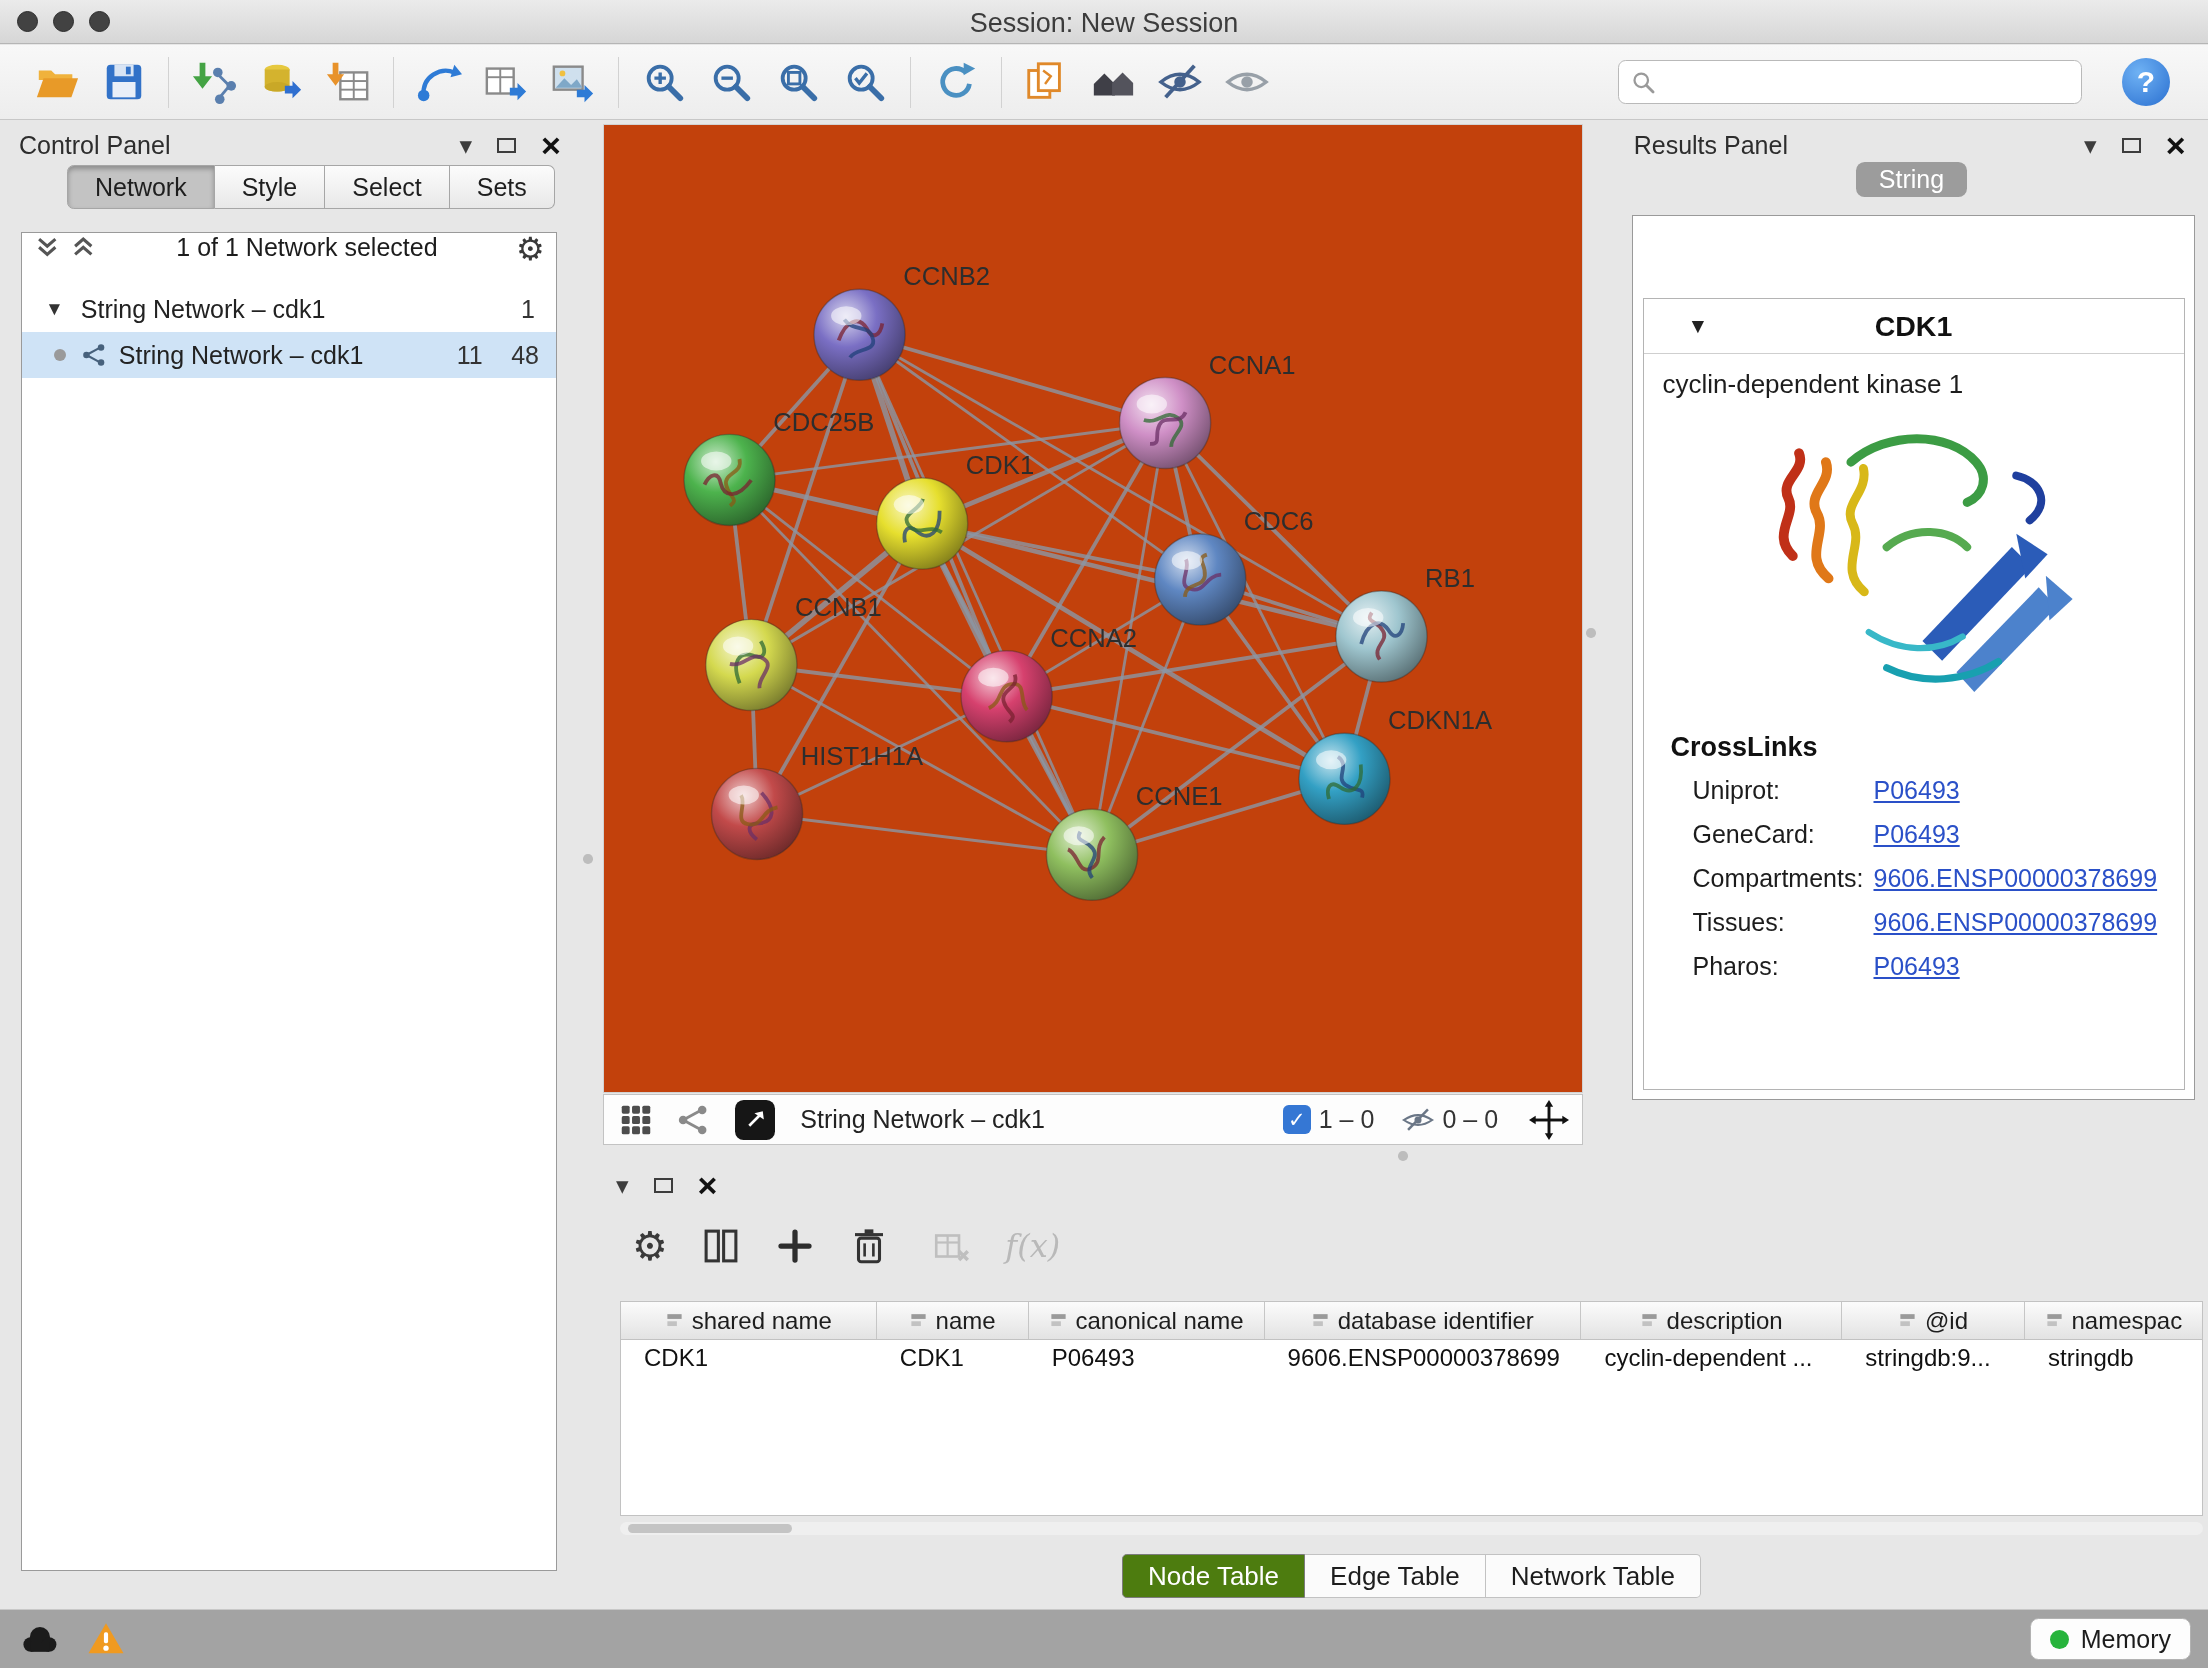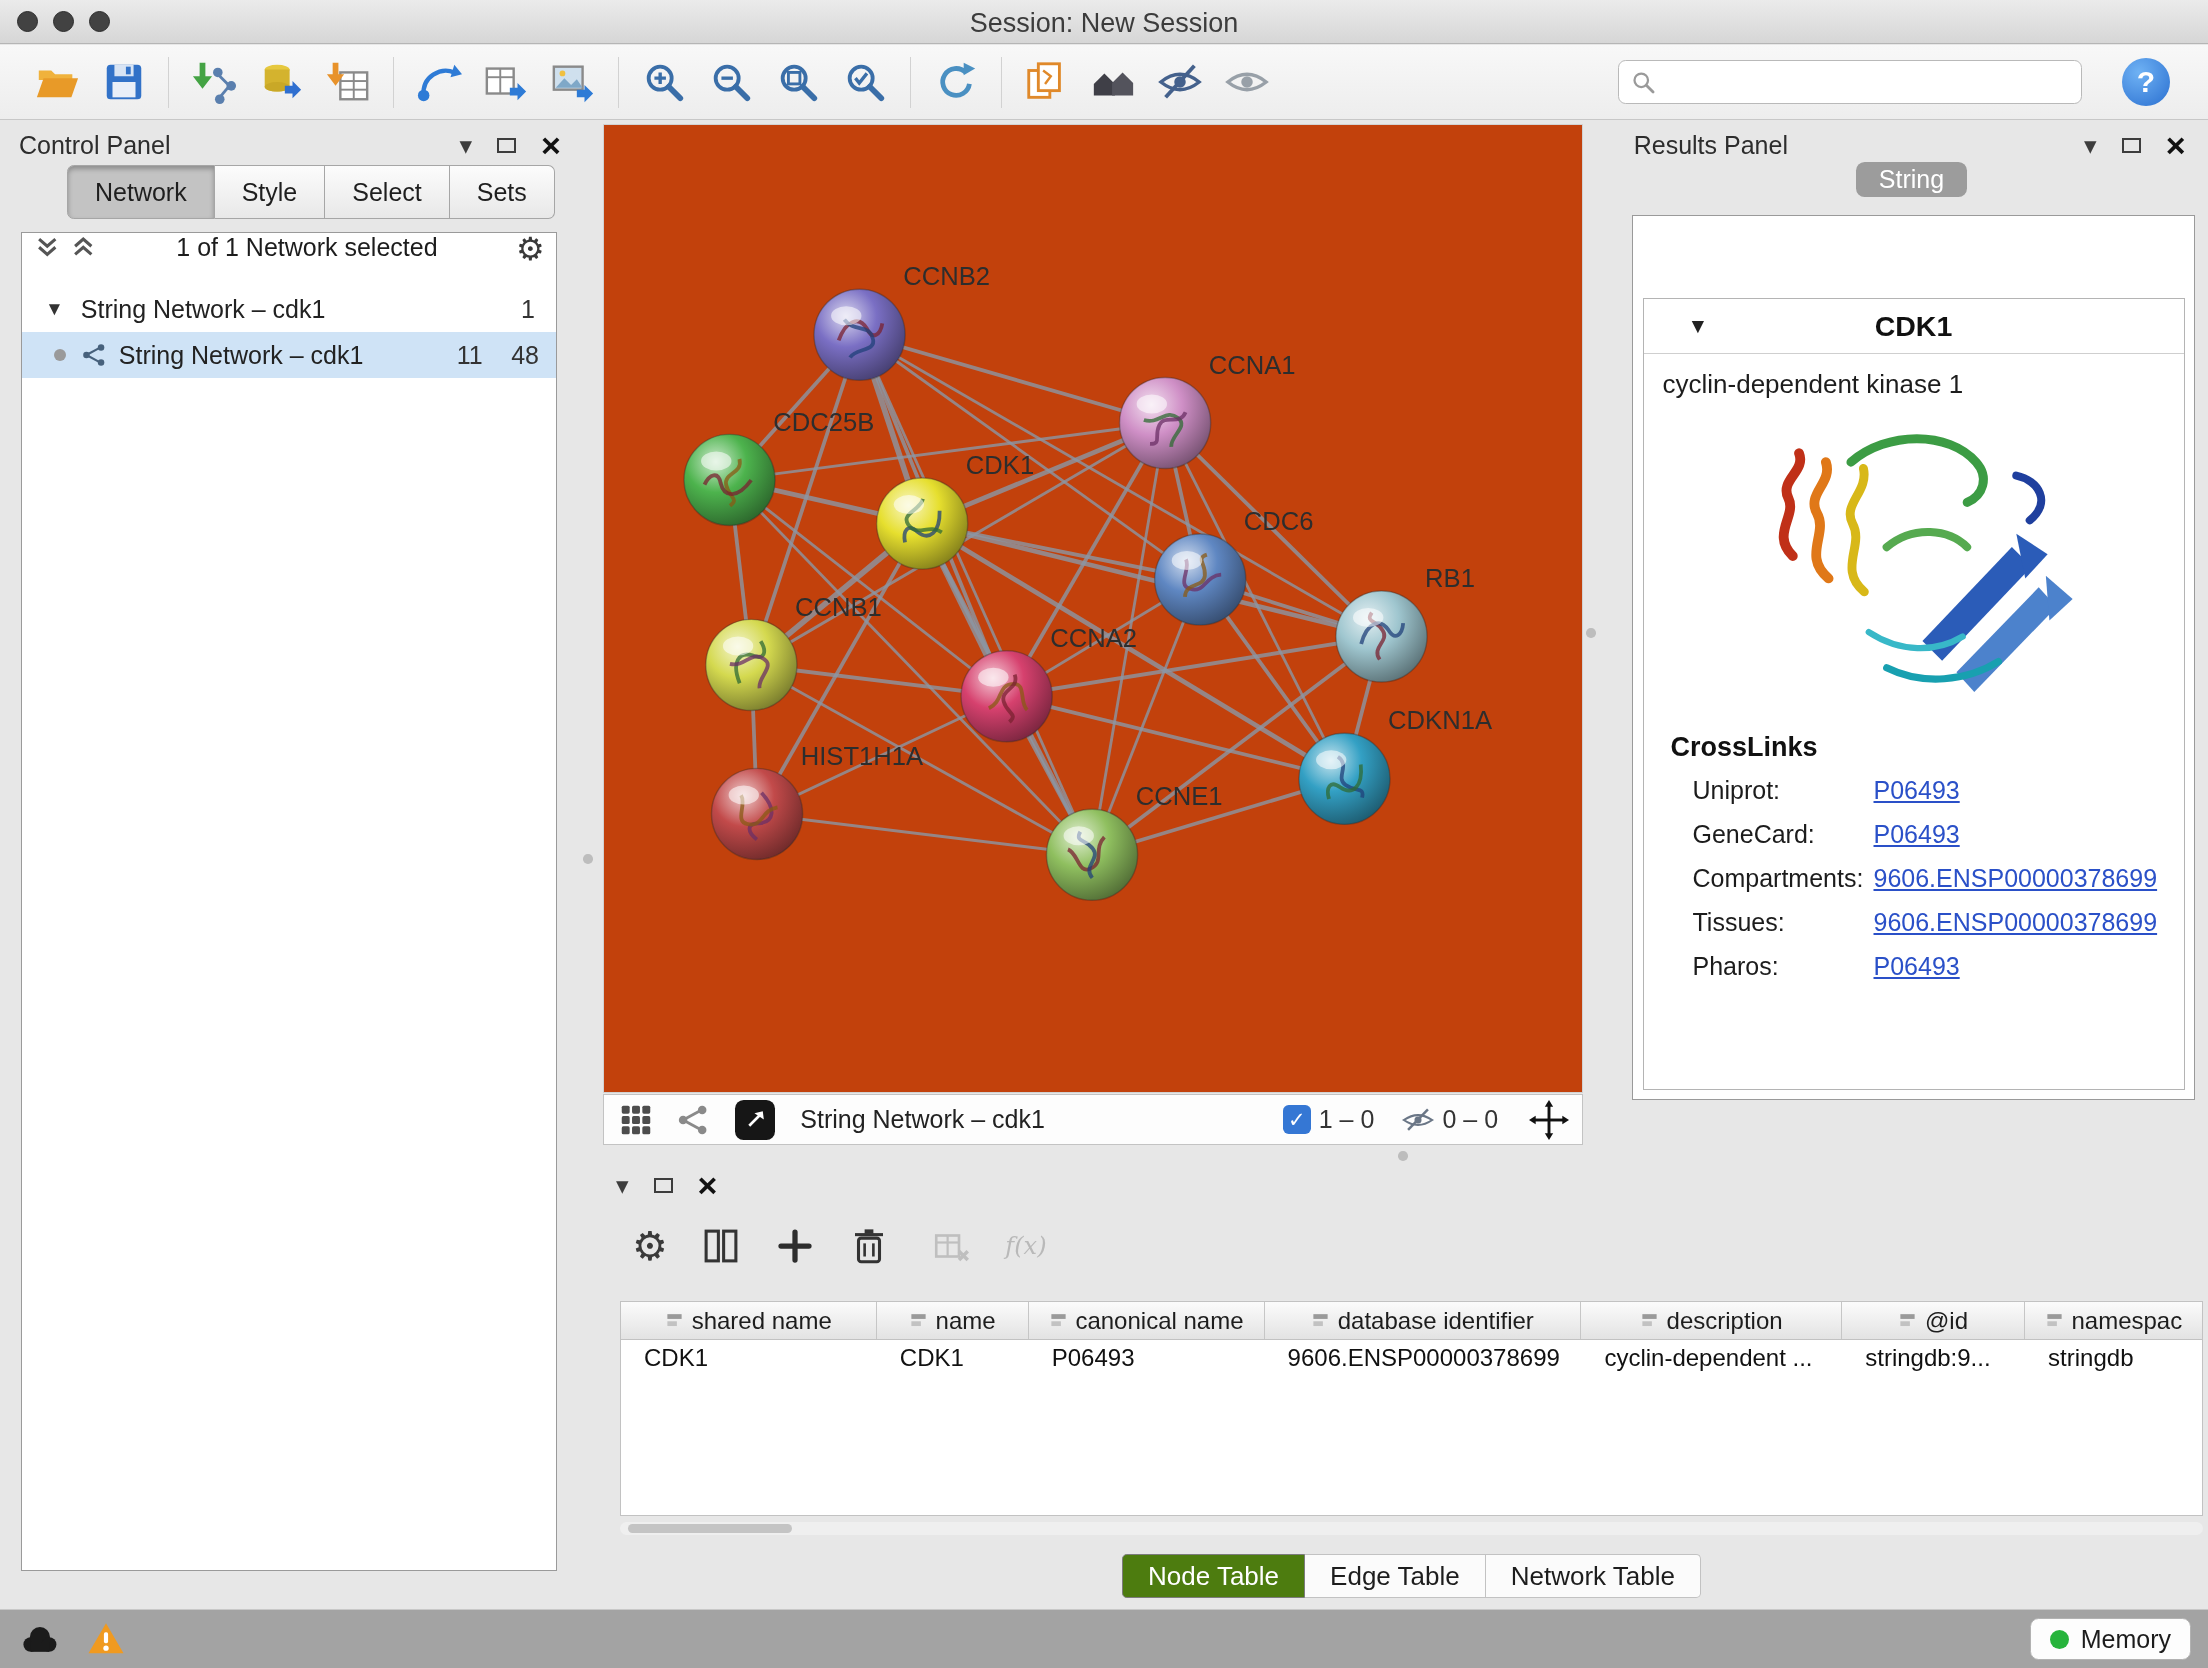--- a/index.html
+++ b/index.html
@@ -29,21 +29,21 @@
 
   
   .panel-header { position:absolute; height:38px; display:flex; align-items:center; font-size:25px; color:#2d2d2d; }
   .ph-title { flex:1; padding-left:5.7px; }
   .ph-icons { display:flex; align-items:center; gap:25px; padding-right:9.5px; }
   .icon-collapse { font-size:25px; color:#3d3d3d; line-height:1; }
   .icon-float { width:19px; height:15px; border:2.4px solid #3d3d3d; display:inline-block; }
   .icon-close { font-size:34px; font-weight:bold; color:#111; line-height:1; }
 
   
-  .cp-tabs { position:absolute; left:67px; top:165px; height:54px; display:flex;justify-content:center; }
+  .cp-tabs { position:absolute; left:67px; top:165px; height:44px; display:flex;justify-content:center; }
   .cp-tab { padding:0 27px; display:flex; align-items:center; font-size:25px; color:#1e1e1e;
             background:linear-gradient(#fcfcfc,#e8e8e8); border:1px solid #a6a6a6; border-left:none; }
   .cp-tab:first-child { border-left:1px solid #a6a6a6; border-radius:6.7px 0 0 6.7px; }
   .cp-tab:last-child { border-radius:0 6.7px 6.7px 0; }
   .cp-tab.selected { background:#c3c3c3; box-shadow:inset 0 2.9px 5.7px rgba(0,0,0,0.28); }
   .tree-box { position:absolute; left:21px; top:232px; width:536px; height:1339px;
               background:#fff; border:1px solid #9a9a9a; }
   .tree-summary { height:53px; display:flex; align-items:flex-start; padding:0 11.4px; }
   .tree-summary .summary-text { flex:1; text-align:center; font-size:25px; color:#1c1c1c; }
   .gear { font-size:32px; color:#3a3a3a; line-height:1; }
@@ -82,21 +82,21 @@
   .cdk-desc { padding:15px 0 0 19px; font-size:26px; color:#1d1d1d; }
   .protein { display:block; margin:13.3px auto 0; }
   .xl-head { margin:15px 0 5.7px 27px; font-size:27px; font-weight:bold; color:#111; }
   .xl-row { display:flex; align-items:center; height:44px; margin-left:49px; font-size:25px; }
   .xl-label { width:181px; color:#1c1c1c; }
   .xl-link { color:#2a50c8; text-decoration:underline; }
 
   
   .tp-toolbar { position:absolute; left:632px; top:1219px; height:53px; display:flex; align-items:center; gap:32px; }
   .tp-toolbar .ti { width:42px; height:42px; }
-  .fx { font-family:"DejaVu Serif", serif; font-style:italic; font-size:24px; color:#b9b9b9; }
+  .fx { font-family:"DejaVu Serif", serif; font-style:italic; font-size:32px; color:#b9b9b9; }
   .tbl { position:absolute; left:620px; top:1301px; width:1583px; height:215px; background:#fff;
          border:1px solid #c2c2c2; overflow:hidden; }
   .tbl-header { display:flex; height:38px; background:linear-gradient(#fbfbfb,#e3e3e3); border-bottom:1px solid #c2c2c2; }
   .th { display:flex; align-items:center; justify-content:center; gap:7.6px; font-size:24px; color:#1d1d1d;
         border-right:1px solid #c6c6c6; overflow:hidden; white-space:nowrap; }
   .tbl-row { display:flex; height:36px; align-items:center; }
   .td { padding-left:23px; font-size:24px; color:#111; overflow:hidden; white-space:nowrap; }
   .hscroll { position:absolute; left:620px; top:1522px; width:1583px; height:13.3px; background:#efefef; border-radius:6.7px; }
   .hthumb { position:absolute; left:7.6px; top:1.9px; width:164px; height:9.5px; background:#c4c4c4; border-radius:4.8px; }
   .tp-tabs { position:absolute; left:620px; top:1554px; width:1583px; height:44px; display:flex;

